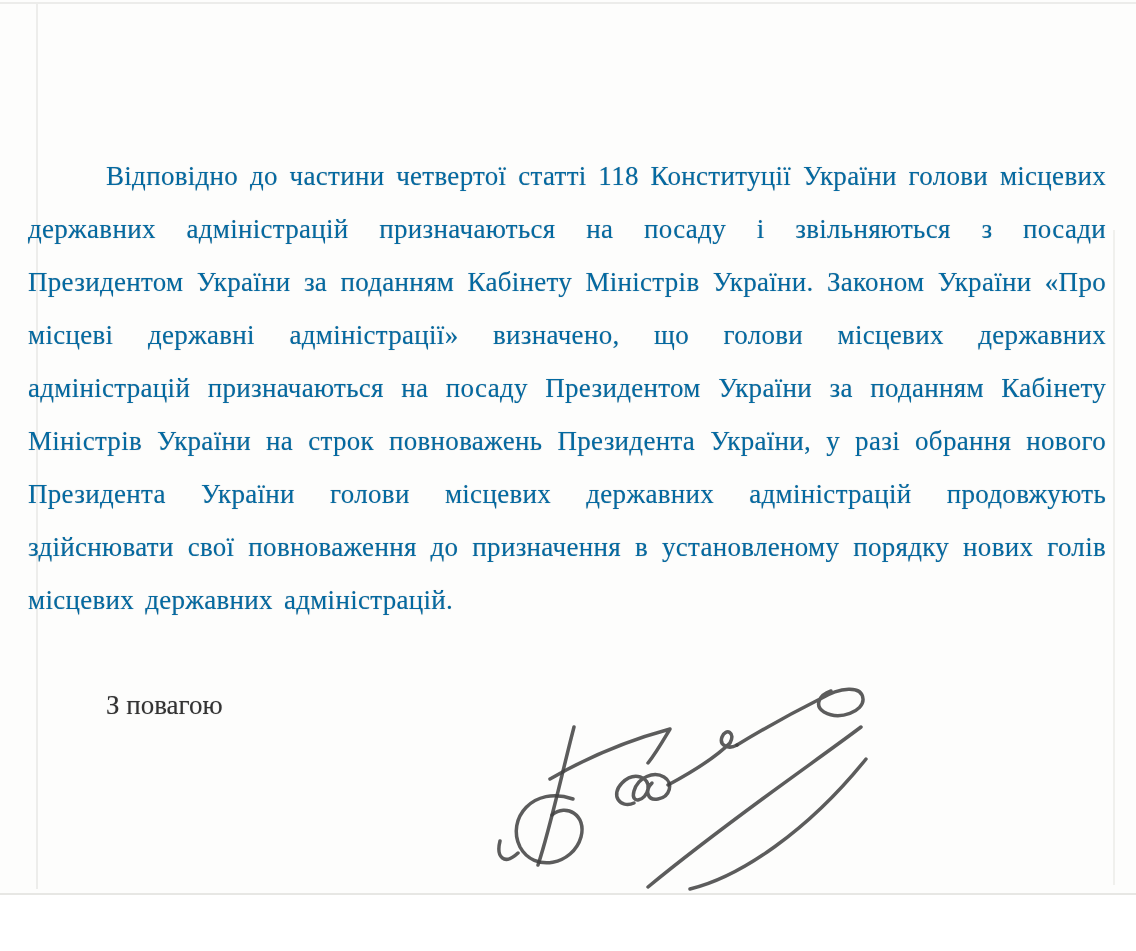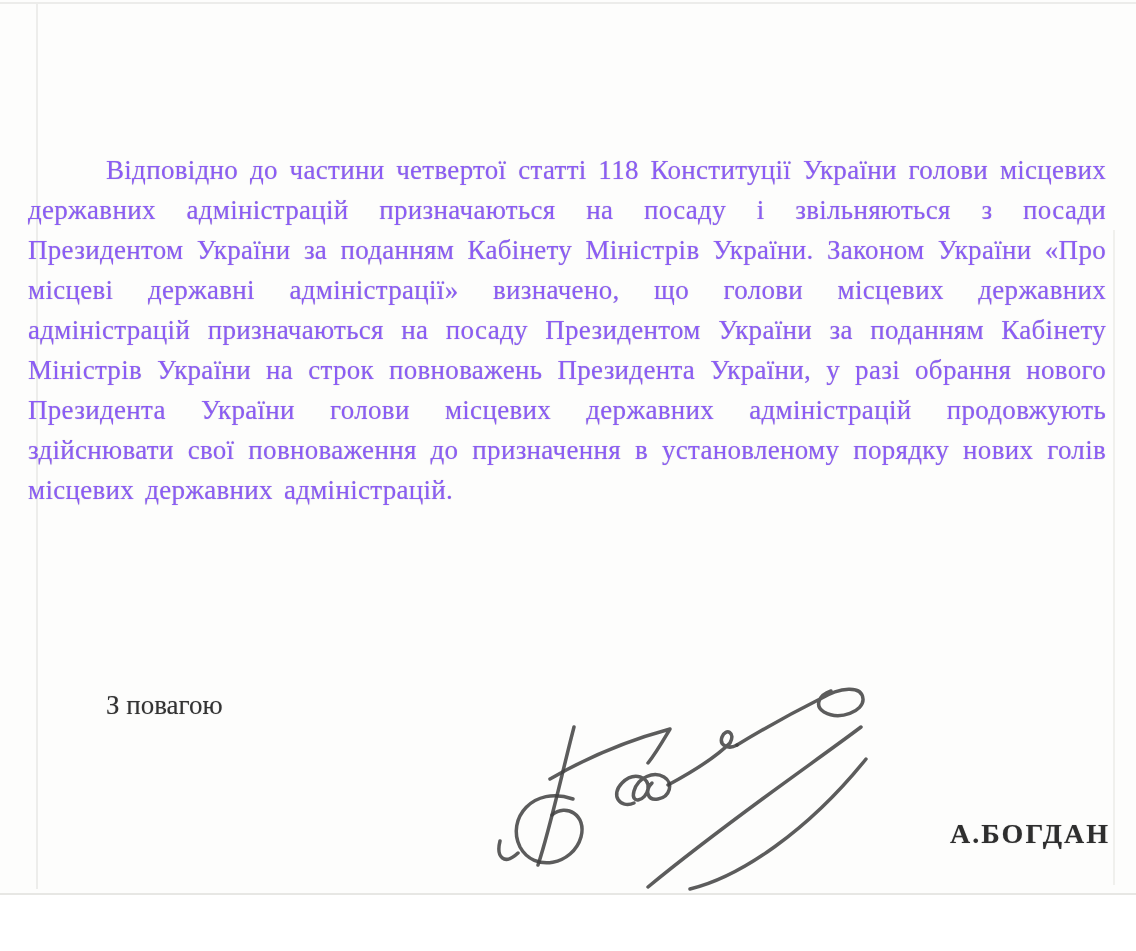--- a/index.html
+++ b/index.html
@@ -43,22 +43,22 @@
     letter-spacing: 0.5px;
   }
   .body-block {
     position: absolute;
     left: 28px; top: 150px;
     width: 1078px;
   }
   .body-par {
     margin: 0;
     font-size: 27px;
-    line-height: 40px;
-    color: #8b5cf6;
+    line-height: 53px;
+    color: #0369a1;
     text-align: justify;
     text-indent: 78px;
     word-spacing: 4px;
     letter-spacing: 0.3px;
     text-shadow: 0 0 1px rgba(80,80,80,0.4);
   }
   .closing {
     position: absolute;
     left: 106px; top: 690px;
     margin: 0;
@@ -121,16 +121,15 @@
 
       <path d="M 190 116 C 216 102, 238 88, 252 74 C 258 64, 248 58, 244 68 C 241 76, 250 81, 259 76"></path>
 
       <path d="M 259 76 C 292 56, 322 40, 342 30 C 362 18, 384 16, 385 30 C 386 42, 362 52, 346 43 C 336 37, 341 26, 353 22"></path>
 
       <path d="M 383 58 C 338 92, 250 152, 170 218"></path>
 
       <path d="M 212 220 C 262 208, 330 162, 388 90"></path>
     </svg>
 
-    <p class="signer">А.БОГДАН</p>
 
   </div>
 </div>
 
 </body></html>

